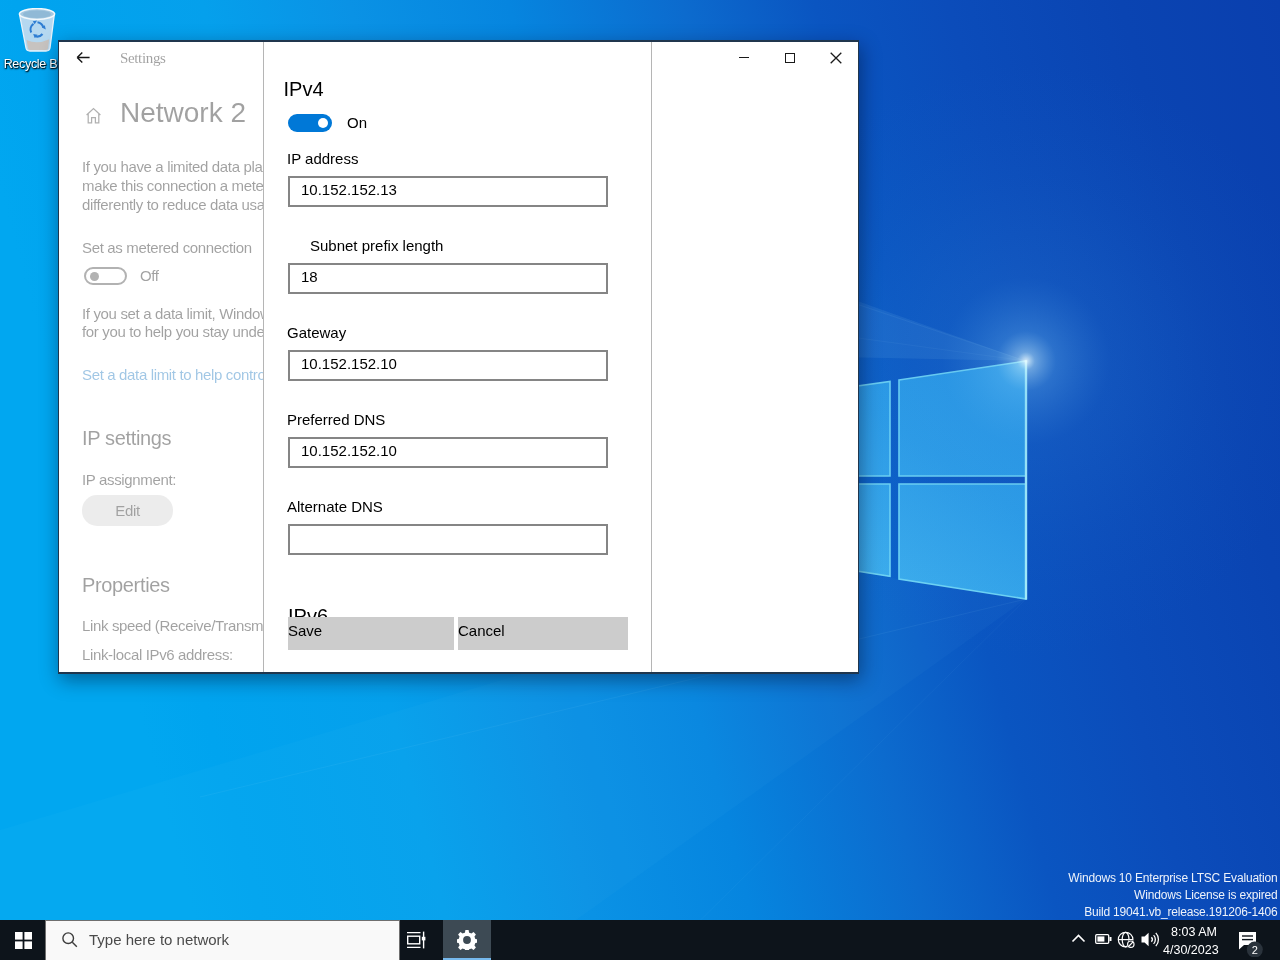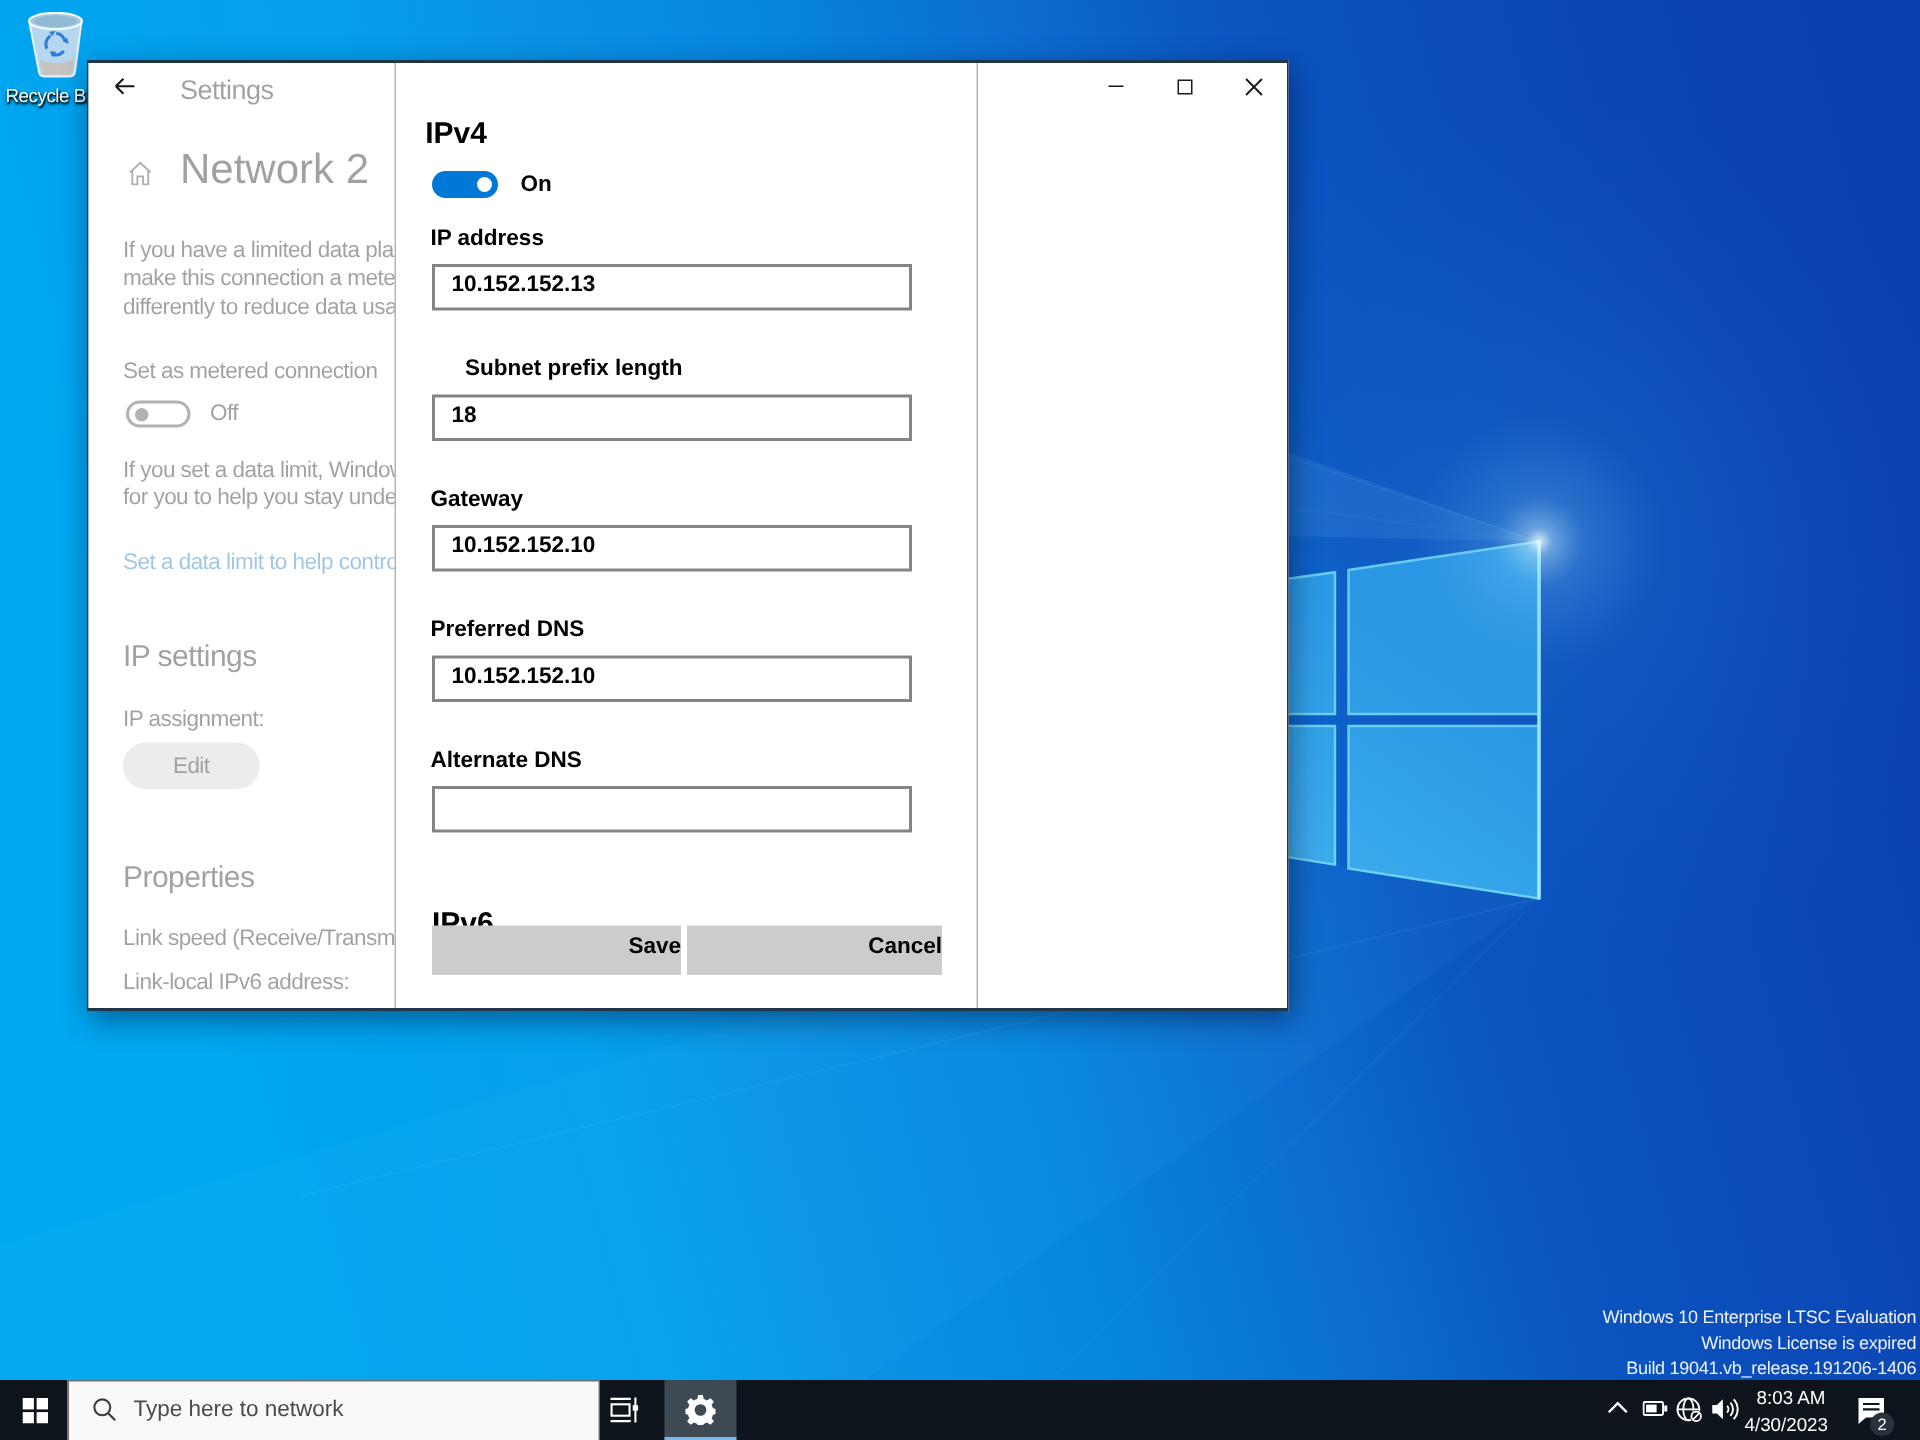--- a/index.html
+++ b/index.html
@@ -24,26 +24,26 @@
 
   
   #leftpane { position:absolute; left:0; top:0; width:205px; height:630px; overflow:hidden; letter-spacing:-0.35px; }
   .p15 { font-size:15px; line-height:19px; }
 
   
   .smoke { position:absolute; top:0; height:630px; background:rgba(255,255,255,0.63); z-index:5; }
 
   
   #dlg { position:absolute; left:204px; top:0; width:389px; height:630px; background:#fff;
-         border-left:1px solid #b5b5b5; border-right:1px solid #b5b5b5; z-index:6; overflow:hidden;font-weight:bold; }
+         border-left:1px solid #b5b5b5; border-right:1px solid #b5b5b5; z-index:6; overflow:hidden; }
   #dlg .txt { position:absolute; white-space:nowrap; color:#000; }
   .fld { position:absolute; left:24px; width:320px; height:31px; border:2px solid #858585;
          background:#fff; font-size:15px; color:#000; padding:3px 0 0 11px; }
   .btn { position:absolute; height:32.5px; background:#cccccc; font-size:15px; color:#000;
-         text-align:right; padding-top:5px; }
+         text-align:left; padding-top:5px; }
 
   
   .capbtn { position:absolute; z-index:7; }
 
   
   #taskbar { position:absolute; left:0; top:920px; width:1280px; height:40px; background:#0d141b; z-index:10; }
   #search { position:absolute; left:45px; top:0px; width:355px; height:40px; background:#f9f9f9;
             border:1px solid #6f6f6f; border-bottom:none; }
   #search span { position:absolute; left:43px; top:10px; font-size:15px; color:#4a4a4a; }
   #gearbtn { position:absolute; left:443px; top:0; width:48px; height:40px; background:#3d4a54; }
@@ -117,21 +117,21 @@
     <path d="M17.2 26 l1.5 4 l2.9-3.3 Z"></path>
   </g>
 </svg>
 <div id="rbin-label">Recycle Bin</div>
 
 <div id="wm">Windows 10 Enterprise LTSC Evaluation<br>Windows License is expired<br>Build 19041.vb_release.191206-1406</div>
 
 <div id="win">
 
   <div id="leftpane">
-    <div class="txt" style="left:61px; top:8px; font-size:18px;">Settings</div>
+    <div class="txt" style="left:61px; top:8px; font-size:15px;font-family:Liberation Serif, serif;">Settings</div>
     <div class="txt" style="left:61px; top:56px; font-size:28px; line-height:30px; letter-spacing:0;">Network 2</div>
     <svg class="abs" style="left:25px; top:65px;" width="19" height="17" viewBox="0 0 19 17">
       <path d="M2.6 8 L9.5 1.6 L16.4 8 M4.2 7 L4.2 15.9 L7.6 15.9 L7.6 10.6 L11.4 10.6 L11.4 15.9 L14.8 15.9 L14.8 7" fill="none" stroke="#2b2b2b" stroke-width="1.25"></path>
     </svg>
     <div class="txt p15" style="left:23px; top:115px;">If you have a limited data plan and want more control<br>make this connection a metered network. Some apps<br>differently to reduce data usage when you're connect</div>
     <div class="txt p15" style="left:23px; top:196px;">Set as metered connection</div>
     <div class="abs" style="left:25px; top:225px; width:43px; height:18px; border:2px solid #2e2e2e; border-radius:9px;">
       <div class="abs" style="left:4px; top:2.5px; width:9px; height:9px; border-radius:50%; background:#2e2e2e;"></div>
     </div>
     <div class="txt p15" style="left:81px; top:224px;">Off</div>

